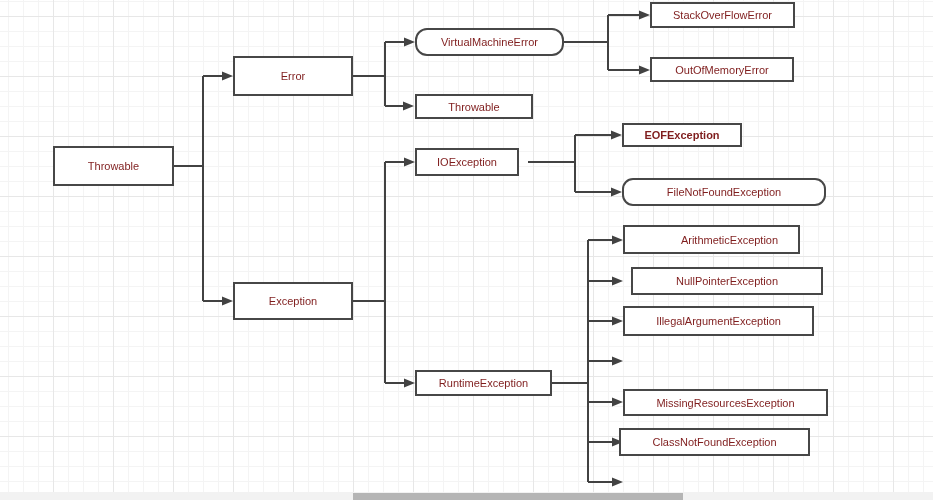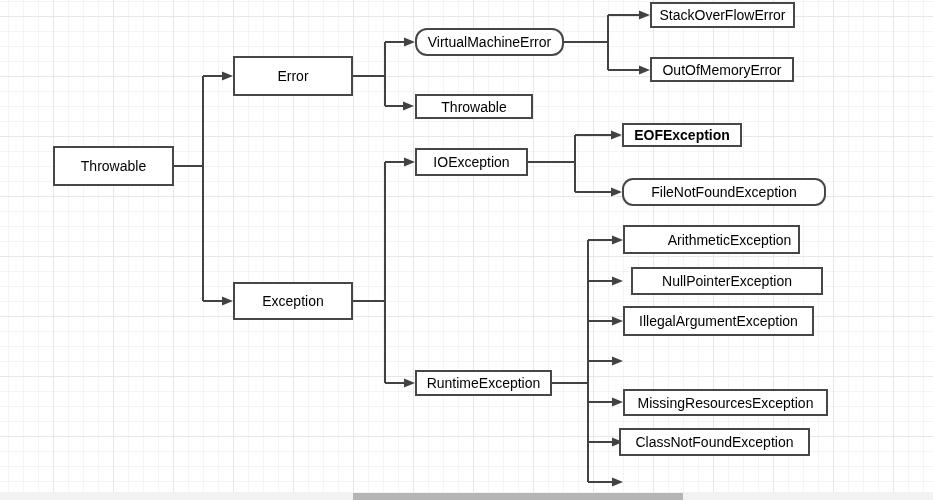--- a/index.html
+++ b/index.html
@@ -23,22 +23,22 @@
   }
   svg.edges {
     position: absolute; left: 0; top: 0;
     width: 933px; height: 500px;
   }
   .node {
     position: absolute;
     box-sizing: border-box;
     border: 2px solid #474747;
     background: #ffffff;
-    color: #000000;
-    font-size: 14px;
+    color: #7f1d1d;
+    font-size: 11px;
     display: flex;
     align-items: center;
     justify-content: center;
     white-space: nowrap;
     overflow: hidden;
   }
   .hscrollbar {
     position: absolute;
     left: 0; bottom: 0;
     width: 933px; height: 8px;
@@ -92,21 +92,21 @@
   <div class="node" style="left:415px; top:28px; width:149px; height:28px;border-radius:12px;">VirtualMachineError</div>
 
   <div class="node" style="left:650px; top:2px; width:145px; height:26px;">StackOverFlowError</div>
 
   <div class="node" style="left:650px; top:57px; width:144px; height:25px;">OutOfMemoryError</div>
 
   <div class="node" style="left:415px; top:94px; width:118px; height:25px;">Throwable</div>
 
   <div class="node" style="left:233px; top:282px; width:120px; height:38px;">Exception</div>
 
-  <div class="node" style="left:415px; top:148px; width:113px; height:28px;">IOException</div>
+  <div class="node" style="left:415px; top:148px; width:104px; height:28px;">IOException</div>
 
   <div class="node" style="left:622px; top:123px; width:120px; height:24px;font-weight:bold;">EOFException</div>
 
   <div class="node" style="left:622px; top:178px; width:204px; height:28px;border-radius:11px;">FileNotFoundException</div>
 
   <div class="node" style="left:415px; top:370px; width:137px; height:26px;">RuntimeException</div>
 
   <div class="node" style="left:623px; top:225px; width:177px; height:29px;padding-left:36px;">ArithmeticException</div>
 
   <div class="node" style="left:623px; top:267px; width:192px; height:28px;margin-left:8px;">NullPointerException</div>

